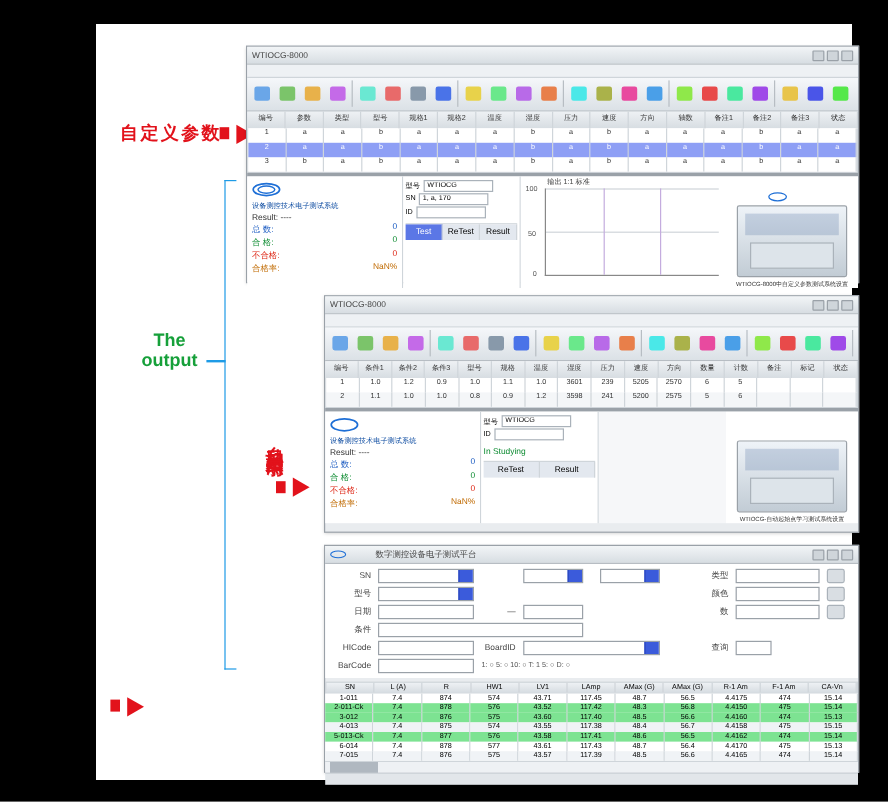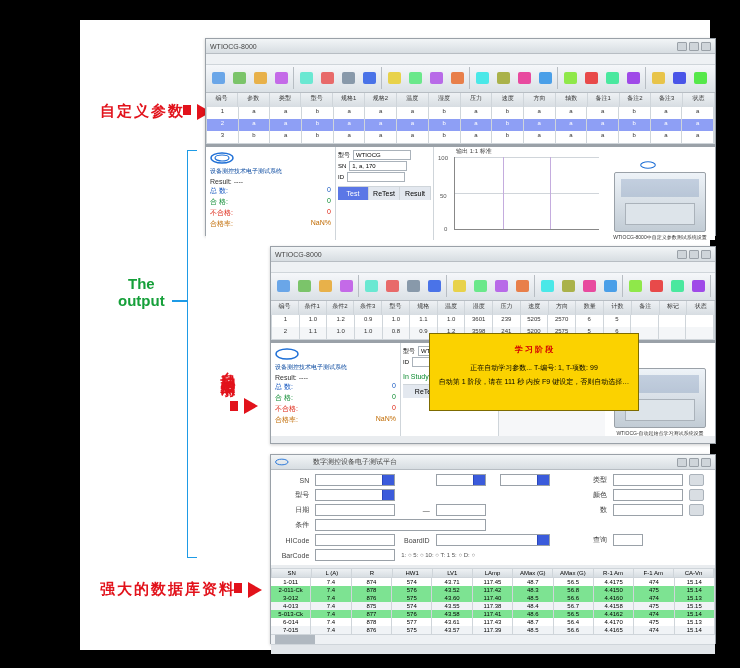--- a/index.html
+++ b/index.html
@@ -143,21 +143,20 @@
 <div class="bracket-mid" style="left:172px;top:300px;"></div>
 
 <div class="anno" style="left:218px;top:360px;">
   <span class="vtext">自动起始点学习</span>
 </div>
 <div style="position:absolute;left:238px;top:398px;">
   <span class="arrow-wrap"><span class="arrow-right"></span></span>
 </div>
 
 <div class="anno" style="left:100px;top:580px;">
-  <span>强大的数据库资料</span>
   <span class="arrow-wrap"><span class="arrow-right"></span></span>
 </div>
 
 <div class="panel" style="top:38px;height:198px;">
   <div class="titlebar">
     <span>WTIOCG-8000</span>
     <div class="winbtns">
       <span></span>
       <span></span>
       <span></span>
@@ -572,25 +571,20 @@
         <span>Result</span>
       </div>
     </div>
     <div class="chartarea" style="background:#f6f7f9;"></div>
     <div class="prodimg">
       <div class="machine"></div>
       <span>WTIOCG-自动起始点学习测试系统设置</span>
     </div>
   </div>
 
-  <div class="dlg" style="left:158px;top:86px;width:210px;height:78px;">
-    <div class="dtitle">学 习 阶 段</div>
-    <div class="dline">正在自动学习参数...  T-编号: 1, T-项数: 99</div>
-    <div class="dline">自动第 1 阶段，请在 111 秒 内按 F9 键设定，否则自动选择…</div>
-  </div>
 </div>
 
 <div class="panel" style="top:454px;height:190px;left:270px;">
   <div class="titlebar">
     <div class="logo" style="width:34px;height:10px;margin-right:4px;"><svg viewBox="0 0 60 14">
           <ellipse cx="12" cy="7" rx="11" ry="5" fill="none" stroke="#1e6fd6" stroke-width="1.6"></ellipse>
         </svg></div>
     <span>数字测控设备电子测试平台</span>
     <div class="winbtns">
         <span></span>

